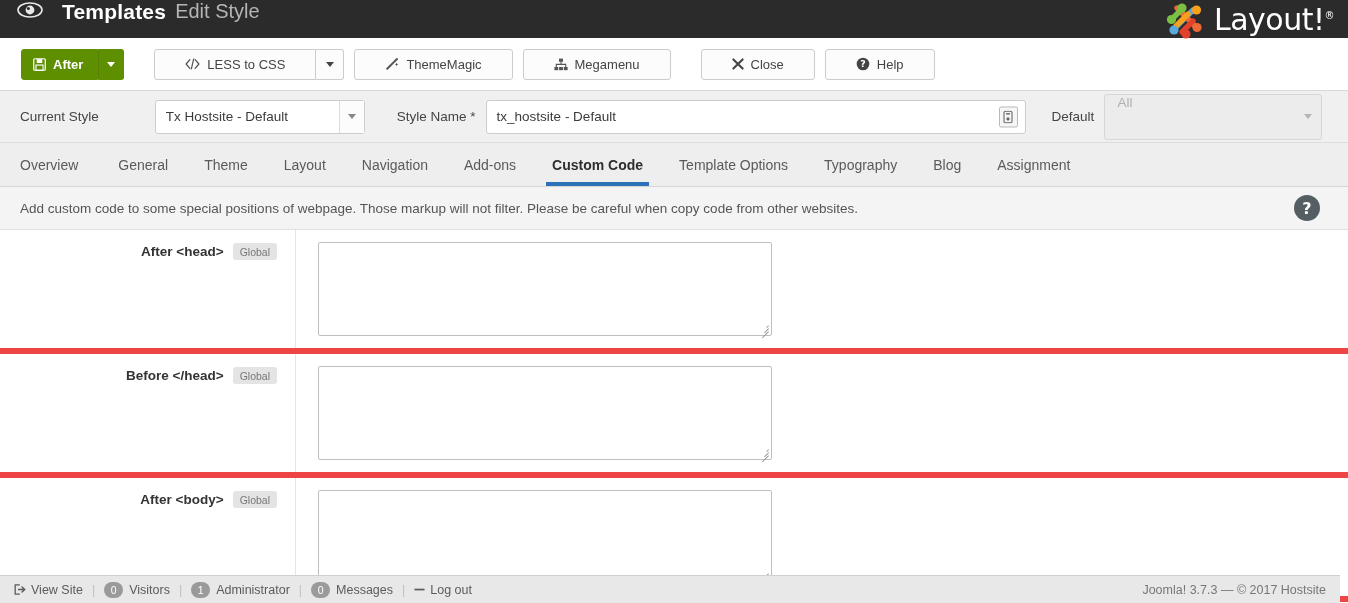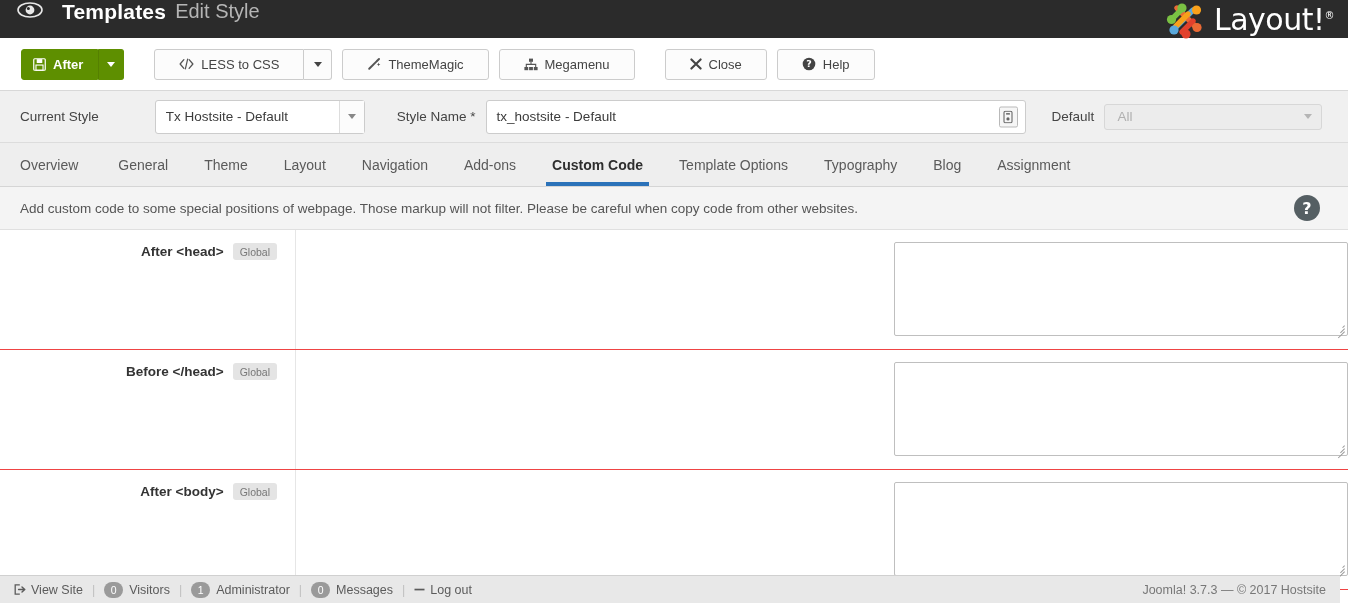--- a/index.html
+++ b/index.html
@@ -62,21 +62,21 @@
   }
   .btn {
     height: 31px;
     background: #fcfcfc;
     border: 1px solid #cccccc;
     border-radius: 3px;
     color: #444;
     font-size: 13px;
     display: inline-flex;
     align-items: center;
-    padding: 0 24px;
+    padding: 0 30px;
     cursor: pointer;
     white-space: nowrap;
   }
   .btn .ico { margin-right: 7px; display:inline-flex; align-items:center; }
   .btn-save {
     background: #5e8f00;
     border: 1px solid #5e8f00;
     color: #fff;
     font-weight: bold;
     border-radius: 3px 0 0 3px;
@@ -175,26 +175,25 @@
     right: 7px; top: 50%;
     transform: translateY(-50%);
     width: 19px; height: 21px;
     border: 1px solid #b9b9b9;
     border-radius: 2px;
     background: #f6f6f6;
     display: flex; align-items: center; justify-content: center;
     cursor: pointer;
   }
   .select-disabled {
-    height: 26px;
+    height: 46px;
     background: #ececec;
     border: 1px solid #d7d7d7;
     border-radius: 3px;
     display: flex;
-    align-items: center;
     font-size: 13.5px;
     color: #b0b0b0;
     position: relative;
     padding: 0 30px 0 12px;
   }
   .select-disabled .arrow-zone {
     position: absolute; right: 0; top: 0; bottom: 0;
     width: 26px;
     display: flex; align-items: center; justify-content: center;
   }
@@ -250,24 +249,23 @@
     display: flex; align-items: center; justify-content: center;
     font-size: 16px; font-weight: bold;
     cursor: pointer;
     font-family: "DejaVu Sans", sans-serif;
   }
 
   
   .form-area { background: #ffffff; position: relative; }
   .form-row {
     display: flex;
-    border-bottom: 1px solid #ef4444;
+    border-bottom: 6px solid #ef4444;
     min-height: 120px;
     position: relative;
-    justify-content: space-between;
   }
   .row-label-col {
     width: 296px;
     flex: 0 0 296px;
     display: flex;
     align-items: flex-start;
     justify-content: flex-end;
     padding-top: 14px;
     padding-right: 18px;
     border-right: 1px solid #e6e6e6;

